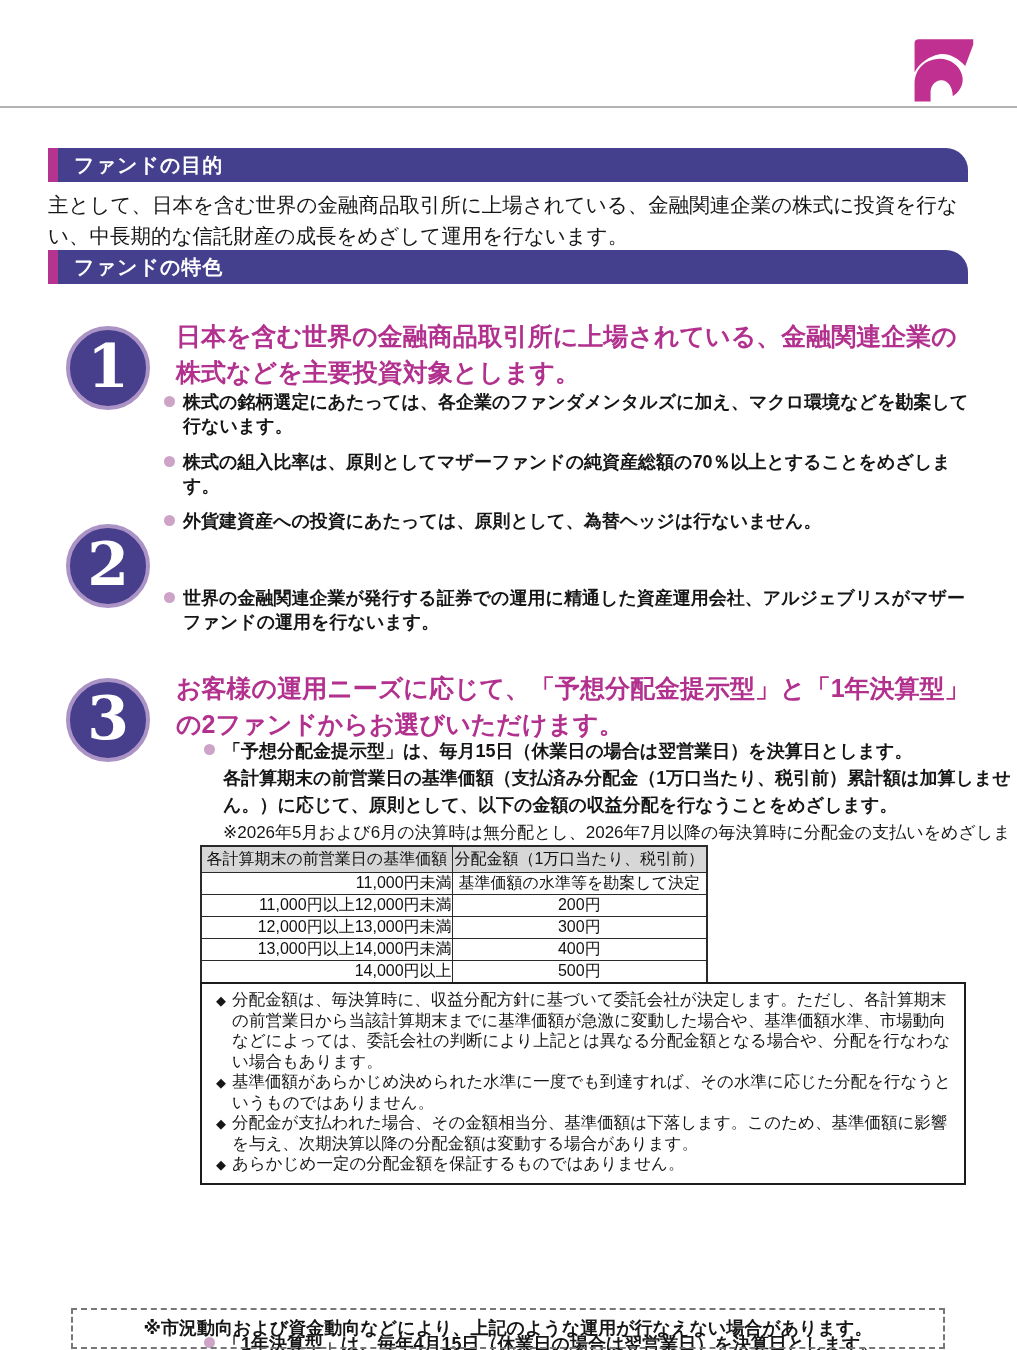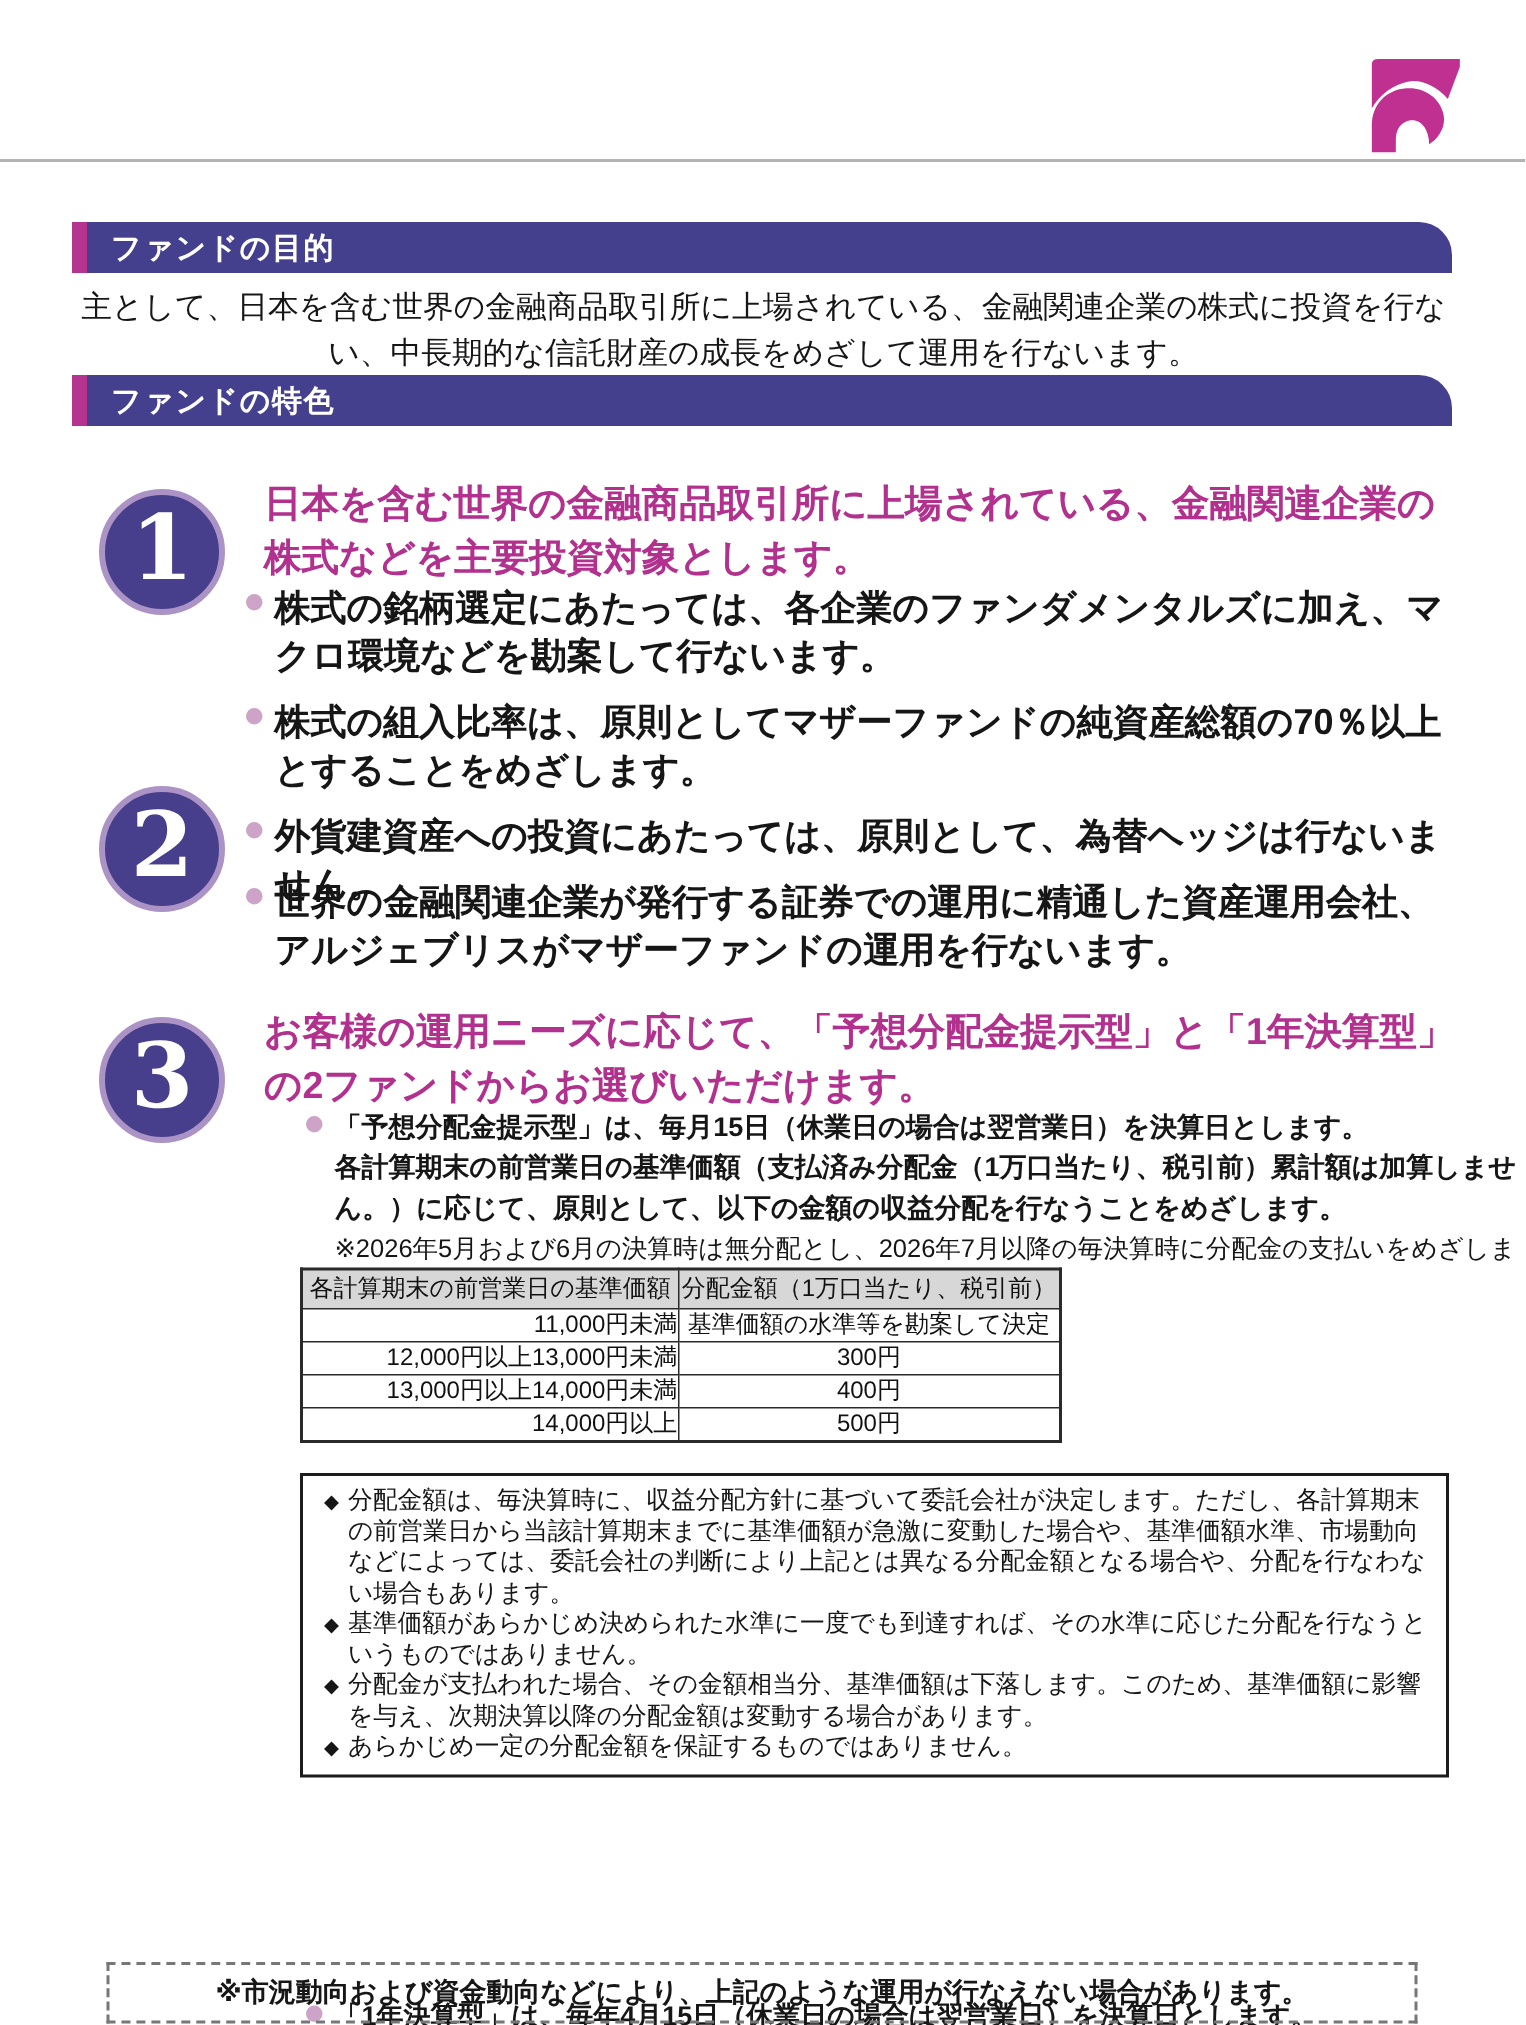--- a/index.html
+++ b/index.html
@@ -26,21 +26,21 @@
 
   
   .section-bar{position:absolute;left:48px;width:920px;height:34px;background:var(--bar-indigo);
     border-top-right-radius:22px;display:flex;align-items:center;}
   .bar-accent{width:10px;height:34px;background:var(--accent-magenta);flex:0 0 auto;}
   .bar-label{color:#ffffff;font-size:20px;font-weight:bold;padding-left:16px;letter-spacing:1px;}
   .bar-purpose{top:148px;}
   .bar-features{top:250px;}
 
   .purpose-body{position:absolute;left:48px;top:190px;width:922px;font-size:20.5px;
-    line-height:1.5;color:var(--text-black);text-align:center;}
+    line-height:1.5;color:var(--text-black);}
 
   
   .num-circle{position:absolute;left:66px;width:84px;height:84px;border-radius:50%;
     background:var(--circle-fill);border:4px solid var(--circle-ring);
     display:flex;align-items:center;justify-content:center;}
   .num-circle span{color:#fff;font-family:"DejaVu Serif","Liberation Serif",serif;
     font-size:60px;font-weight:bold;line-height:1;transform:translateY(-2px);}
   .circle-1{top:326px;}
   .circle-2{top:524px;}
   .circle-3{top:678px;}
@@ -48,21 +48,21 @@
   .item-title{position:absolute;left:176px;width:795px;font-size:25px;font-weight:bold;
     color:var(--heading-magenta);line-height:36px;}
   .title-1{top:318px;}
   .title-2{top:512px;}
   .title-3{top:670px;}
 
   
   .bullet-list{position:absolute;left:183px;width:788px;}
   .bullets-1{top:390px;}
   .bullets-2{top:586px;}
-  .bullet-item{position:relative;font-size:24px;font-weight:bold;line-height:1.35;
+  .bullet-item{position:relative;font-size:18px;font-weight:bold;line-height:1.35;
     color:var(--text-black);margin-bottom:11px;}
   .b-dot{position:absolute;left:-19px;top:6px;width:11px;height:11px;border-radius:50%;
     background:var(--bullet-dot);}
 
   
   .monthly-block{position:absolute;left:183px;top:738px;width:790px;}
   .monthly-bold{font-size:18px;font-weight:bold;line-height:27px;}
   .monthly-note{font-size:17px;font-weight:normal;line-height:27px;}
   .annual-block{position:absolute;left:183px;top:1196px;width:790px;}
   .rel{position:relative;margin-left:40px;}
@@ -162,20 +162,24 @@
         <th>各計算期末の前営業日の基準価額</th>
         <th>分配金額（1万口当たり、税引前）</th>
       </tr>
     </thead>
     <tbody>
       <tr>
         <td class="range">11,000円未満</td>
         <td>基準価額の水準等を勘案して決定</td>
       </tr>
       <tr>
+        <td class="range">11,000円以上12,000円未満</td>
+        <td>200円</td>
+      </tr>
+      <tr>
         <td class="range">12,000円以上13,000円未満</td>
         <td>300円</td>
       </tr>
       <tr>
         <td class="range">13,000円以上14,000円未満</td>
         <td>400円</td>
       </tr>
       <tr>
         <td class="range">14,000円以上</td>
         <td>500円</td>

